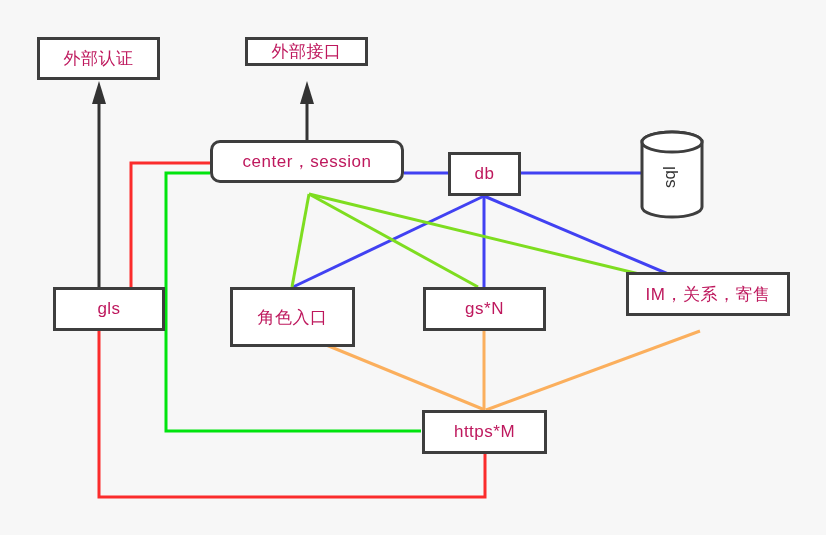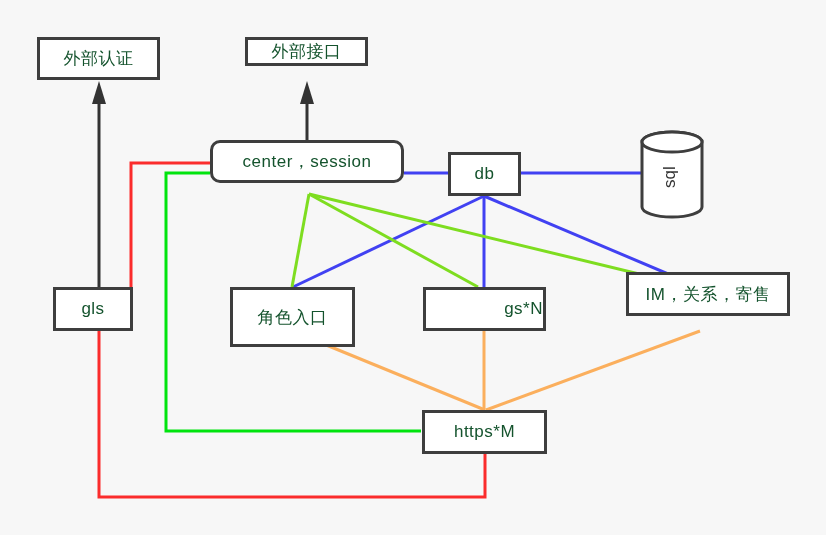--- a/index.html
+++ b/index.html
@@ -13,21 +13,21 @@
     background:#f7f7f7;
     overflow:hidden;
   }
   .canvas svg{position:absolute;left:0;top:0;}
   .node{
     position:absolute;
     box-sizing:border-box;
     background:#ffffff;
     border:3px solid #3e3e3e;
     display:flex;align-items:center;justify-content:center;
-    font-size:17px;color:#14532d;
+    font-size:17px;color:#be185d;
     white-space:nowrap;
     letter-spacing:0.5px;
   }
   .watermark{
     position:absolute;
     right:8px;top:504px;
     font-size:15px;
     color:#dfdfdf;
     letter-spacing:0.5px;
   }
@@ -80,29 +80,29 @@
   </div>
 
   <div class="node" style="left:210px;top:140px;width:194px;height:43px;border-radius:10px;">
     <span>center，session</span>
   </div>
 
   <div class="node" style="left:448px;top:152px;width:73px;height:44px;justify-content:center;">
     <span>db</span>
   </div>
 
-  <div class="node" style="left:53px;top:287px;width:80px;height:44px;">
+  <div class="node" style="left:53px;top:287px;width:112px;height:44px;">
     <span>gls</span>
   </div>
 
   <div class="node" style="left:230px;top:287px;width:125px;height:60px;">
     <span>角色入口</span>
   </div>
 
-  <div class="node" style="left:423px;top:287px;width:123px;height:44px;justify-content:flex-end;">
+  <div class="node" style="left:423px;top:287px;width:123px;height:44px;">
     <span>gs*N</span>
   </div>
 
   <div class="node" style="left:611px;top:272px;width:164px;height:44px;margin-left:15px;">
     <span>IM，关系，寄售</span>
   </div>
 
   <div class="node" style="left:422px;top:410px;width:125px;height:44px;">
     <span>https*M</span>
   </div>

